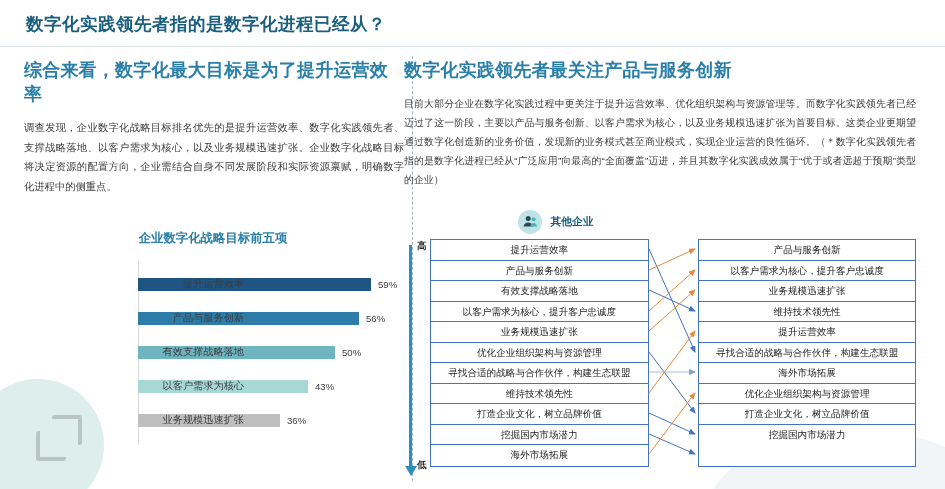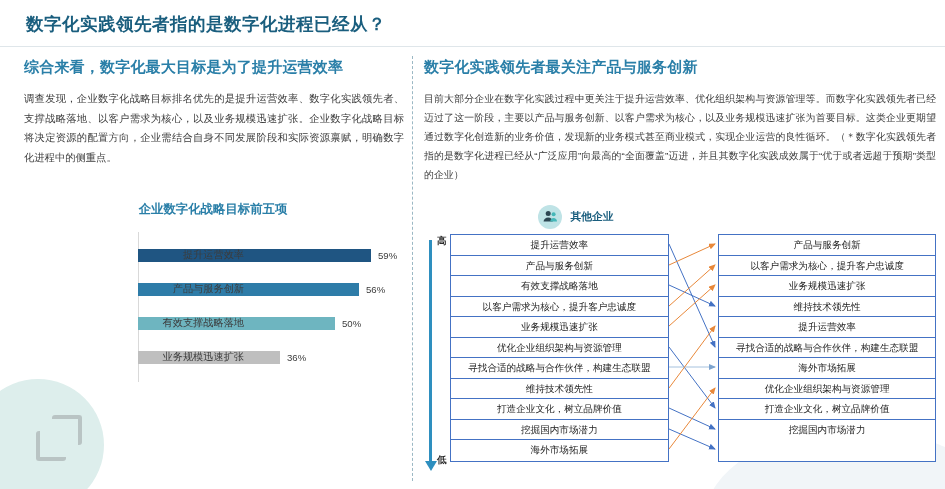--- a/index.html
+++ b/index.html
@@ -70,34 +70,34 @@
 
   
   .col-left {
     position: absolute;
     left: 24px; top: 58px;
     width: 380px; height: 420px;
     z-index: 3;
   }
   .col-right {
     position: absolute;
-    left: 424px; top: 58px;
+    left: 404px; top: 58px;
     width: 512px; height: 425px;
     z-index: 3;
   }
   .divider {
     position: absolute;
     left: 412px; top: 56px;
     width: 0; height: 425px;
     border-left: 1.3px dashed #9bb8c4;
     z-index: 2;
   }
 
   .sub-title {
-    font-size: 15px;
+    font-size: 18px;
     font-weight: bold;
     color: #2a7fa8;
     margin-bottom: 12px;
     letter-spacing: .2px;
   }
   .body-text {
     font-size: 10.3px;
     line-height: 19.5px;
     color: #3c3c3c;
     text-align: justify;
@@ -277,20 +277,25 @@
           <div class="bar" style="width:221px;background:#2e7ca8;"></div>
           <div class="bar-value">56%</div>
         </div>
 
         <div class="bar-row">
           <div class="bar-label">有效支撑战略落地</div>
           <div class="bar" style="width:197px;background:#6eb5c0;"></div>
           <div class="bar-value">50%</div>
         </div>
 
+        <div class="bar-row">
+          <div class="bar-label">以客户需求为核心</div>
+          <div class="bar" style="width:170px;background:#a8d8d5;"></div>
+          <div class="bar-value">43%</div>
+        </div>
 
         <div class="bar-row">
           <div class="bar-label">业务规模迅速扩张</div>
           <div class="bar" style="width:142px;background:#bfbfbf;"></div>
           <div class="bar-value">36%</div>
         </div>
       </div>
     </div>
   </div>
 

